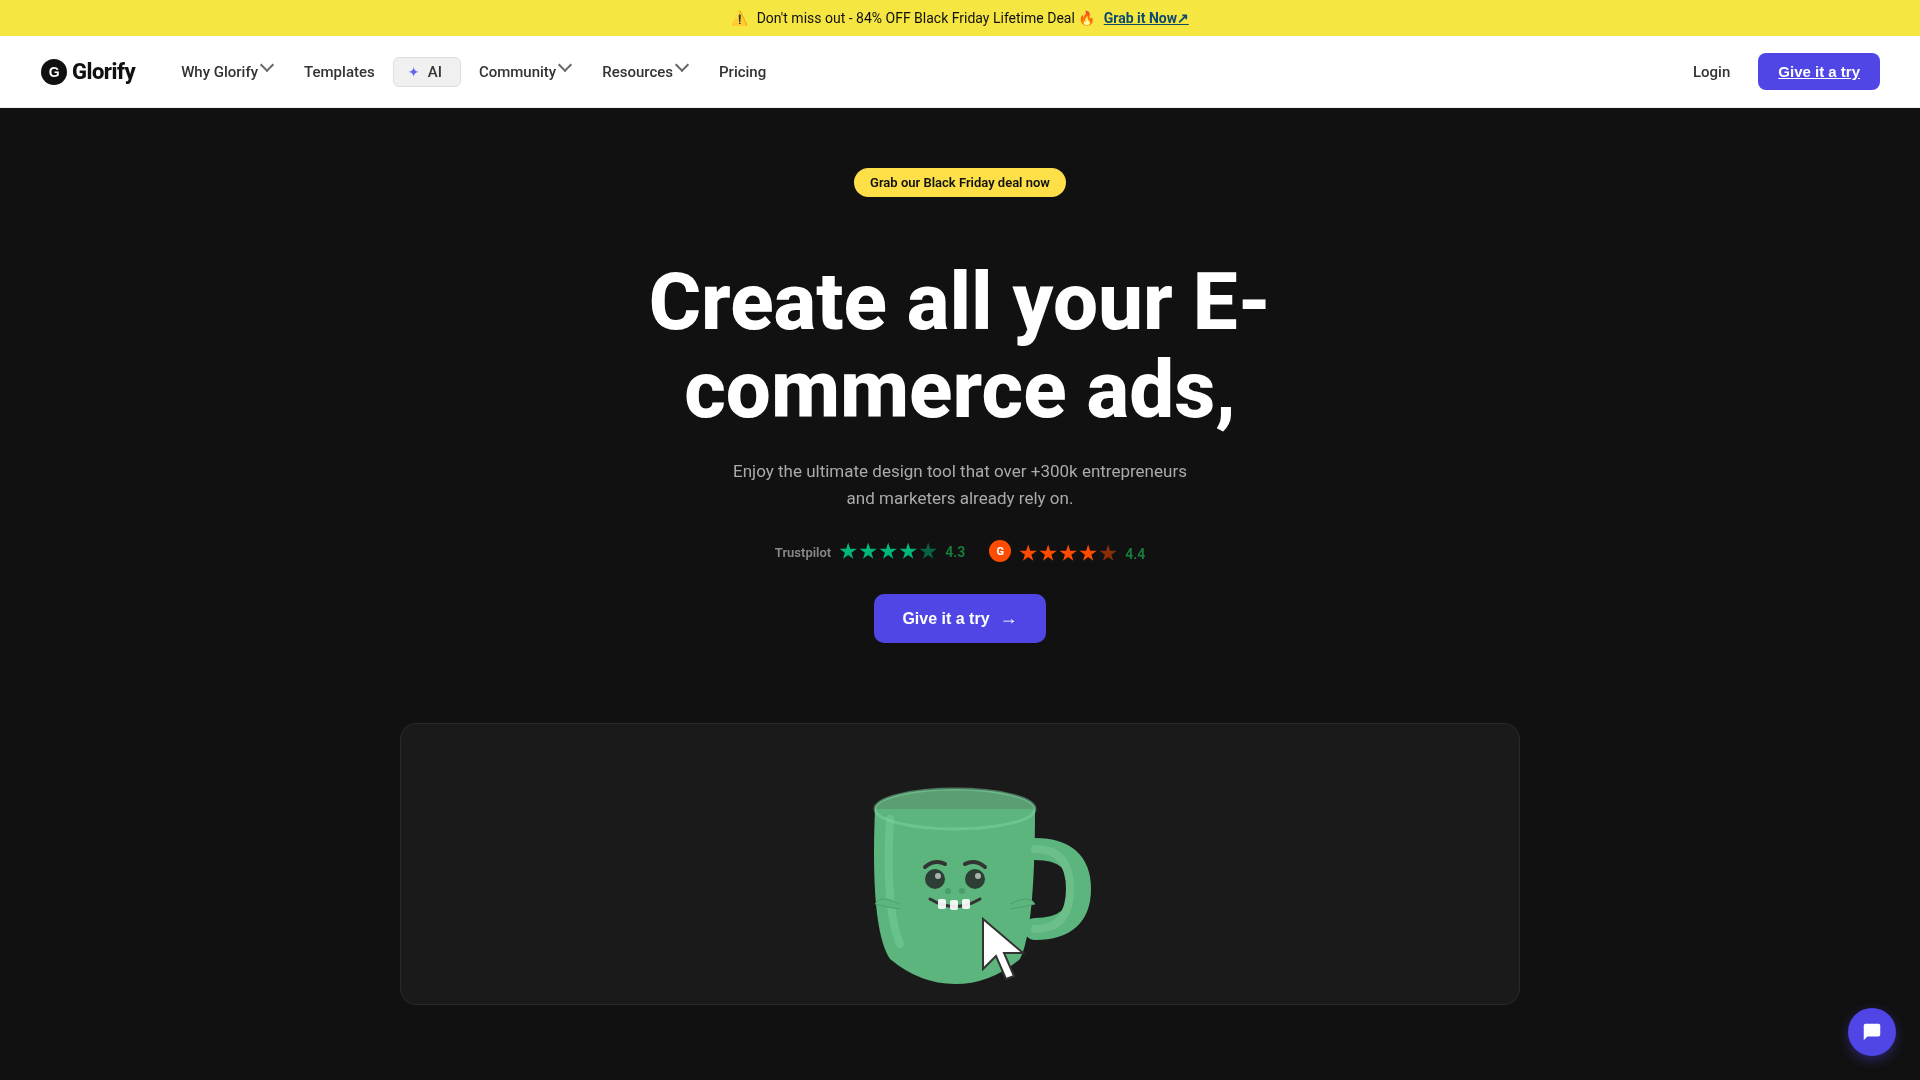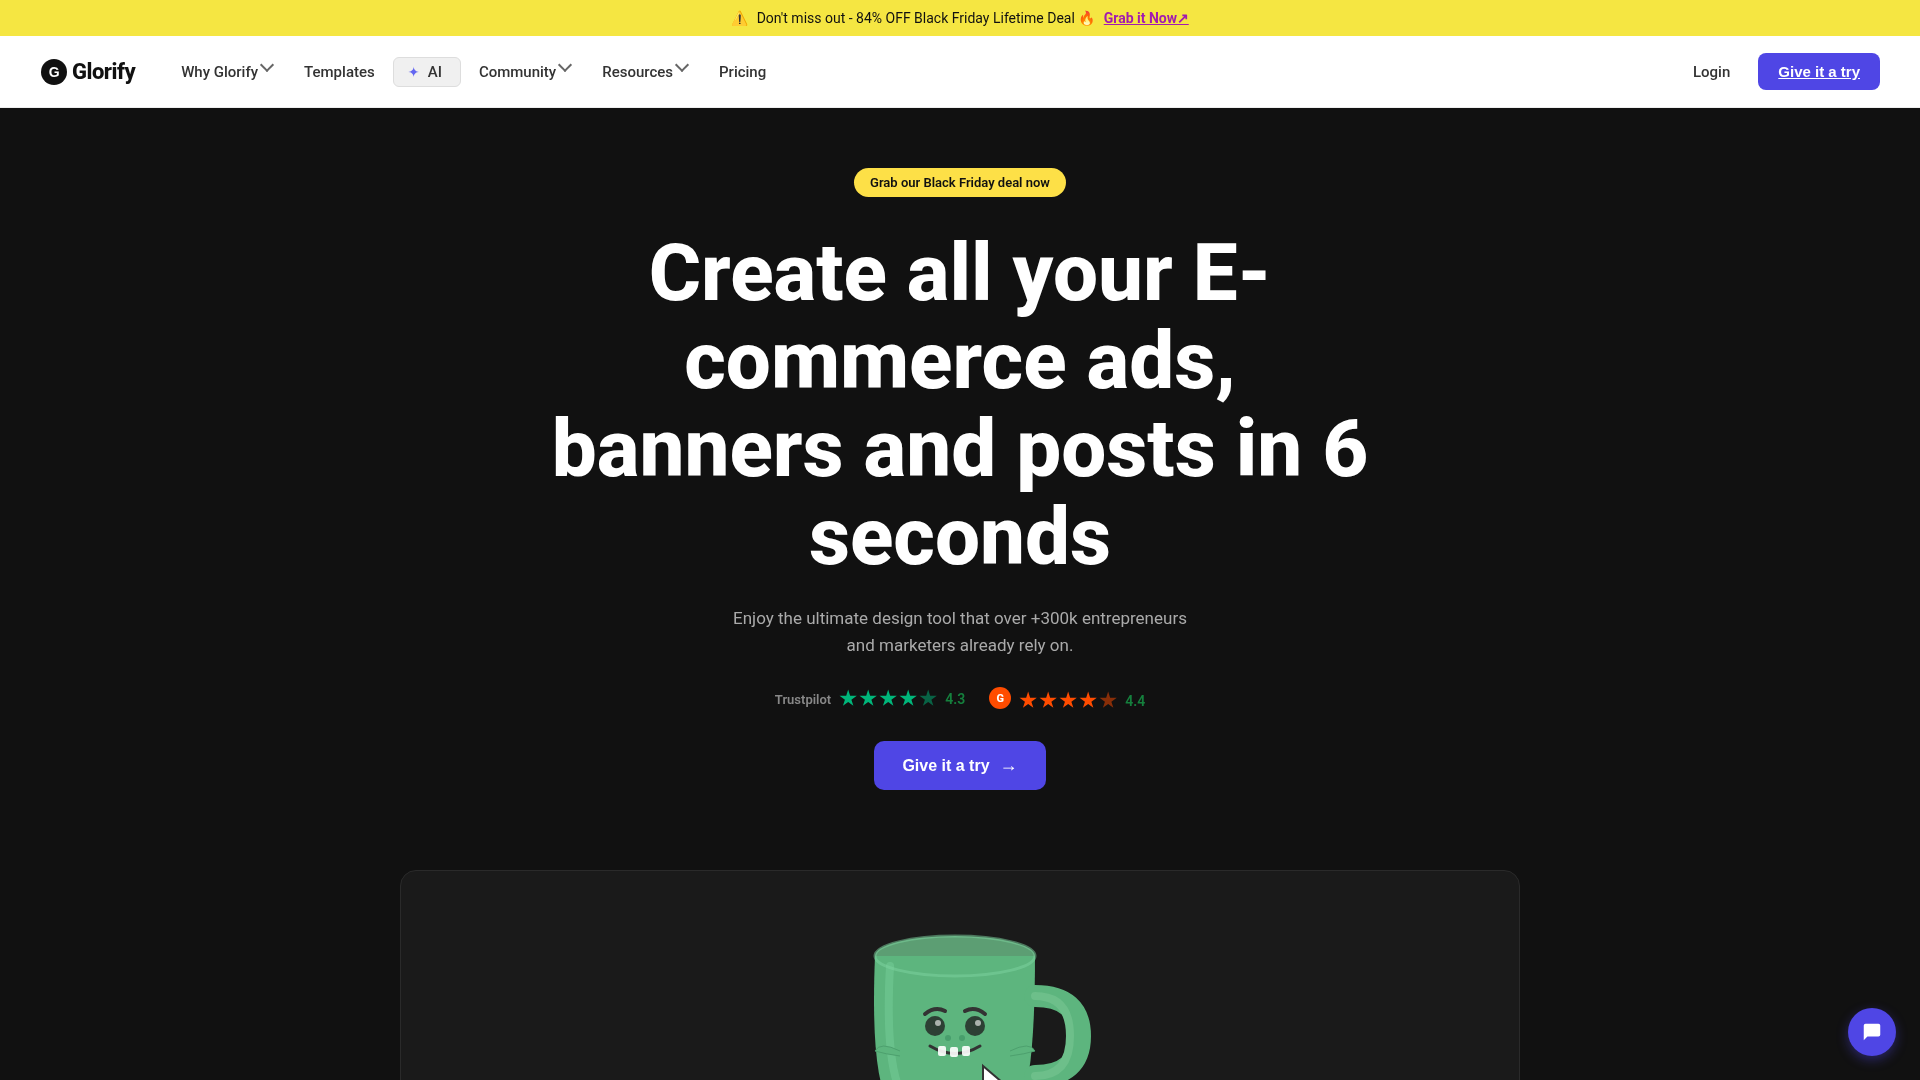--- a/index.html
+++ b/index.html
@@ -11,21 +11,21 @@
       text-align: center;
       padding: 10px 20px;
       font-size: 14px;
       color: #111;
       display: flex;
       align-items: center;
       justify-content: center;
       gap: 8px;
     }
     .announcement-bar a {
-      color: #a21caf;
+      color: #0c4a6e;
       font-weight: 700;
       text-decoration: underline;
       display: inline-flex;
       align-items: flex-start;
       gap: 0;
     }
 
     
     .navbar {
       background: #fff;
@@ -147,20 +147,21 @@
     }
     .hero-title {
       font-size: clamp(42px, 5.5vw, 80px);
       font-weight: 800;
       line-height: 1.1;
       color: #fff;
       margin-bottom: 24px;
       max-width: 900px;
       margin-left: auto;
       margin-right: auto;
+      margin-top: 29px;
     }
     .hero-subtitle {
       font-size: 17px;
       color: #aaa;
       max-width: 480px;
       margin: 9px auto 28px;
       line-height: 1.6;
     }
     .ratings-row {
       display: flex;
@@ -337,21 +338,20 @@
 
 <section class="hero">
   
   <div class="black-friday-badge">
     <span>Grab our Black Friday deal now</span>
   </div>
 
   
   <h1 class="hero-title">
     <span>Create all your E-commerce ads,</span><br>
-    <span>banners and posts in 6 seconds</span>
   </h1>
 
   
   <p class="hero-subtitle">Enjoy the ultimate design tool that over +300k entrepreneurs and marketers already rely on.</p>
 
   
   <div class="ratings-row">
 
     <div class="rating-item">
       <span class="trustpilot-logo">Trustpilot</span>

